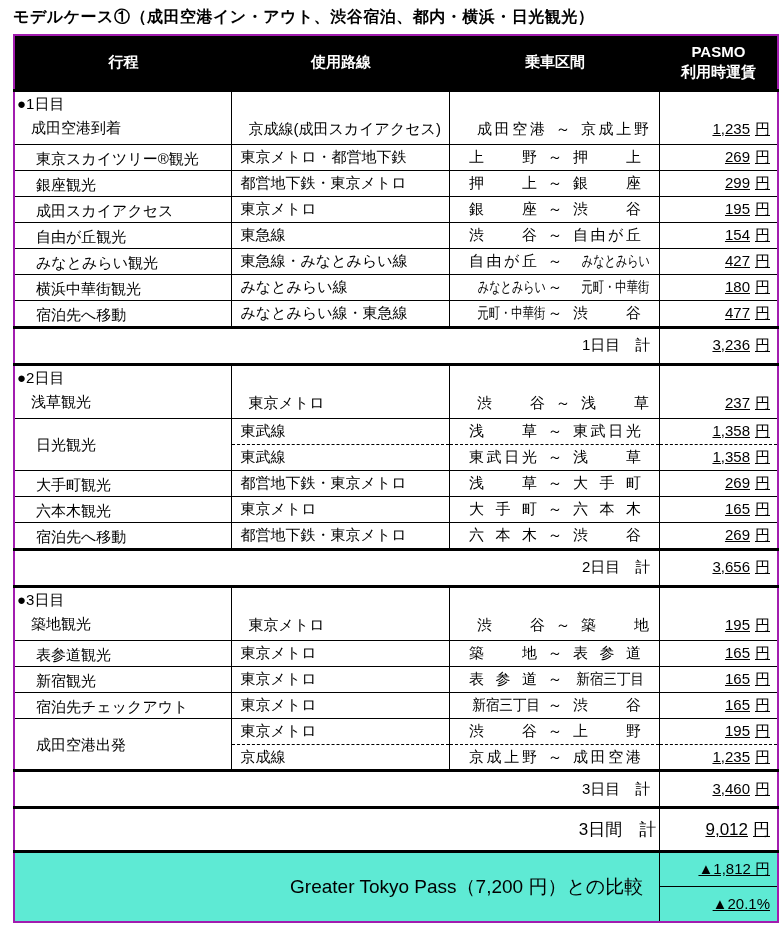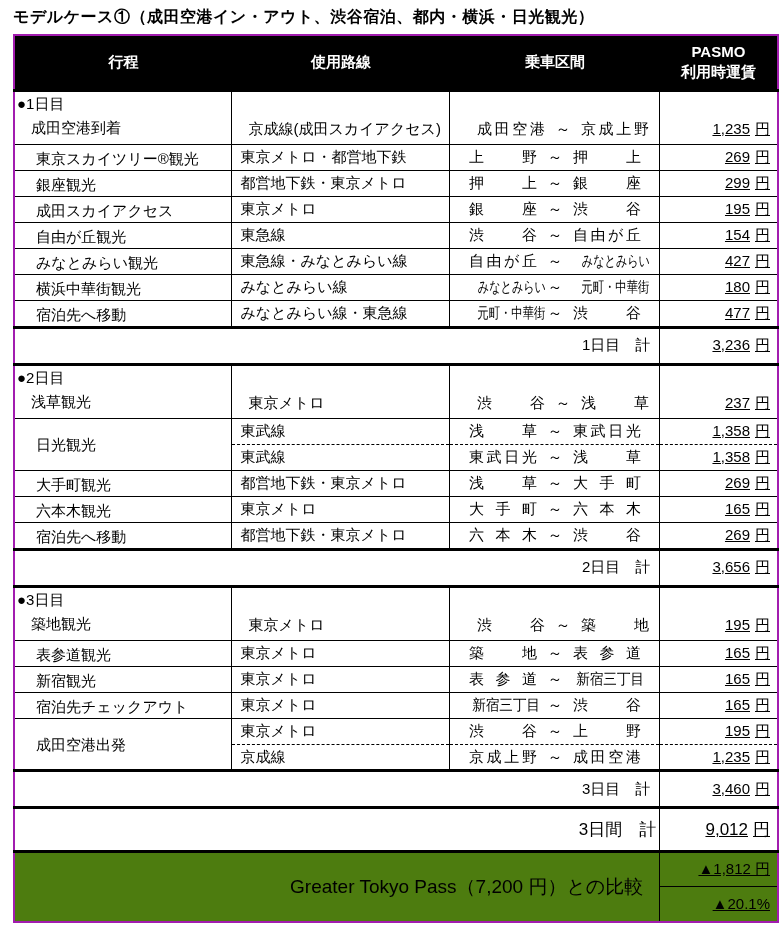--- a/index.html
+++ b/index.html
@@ -76,21 +76,21 @@
   .tilde { width: 16px; text-align: center; flex: 0 0 auto; }
 
   td.col-fare { text-align: right; padding-right: 7px; text-decoration: underline; }
   .fare-unit { margin-left: 5px; }
 
   tr.sum-row td { border-top: 3px solid #000; height: 37px; }
   td.sum-label { text-align: right; padding-right: 9px; }
   tr.grand-row td { border-top: 3px solid #000; height: 44px; font-size: 17px; }
   tr.grand-row td.sum-label { padding-right: 3px; }
 
-  tr.cmp-row td { background: #4d7c0f; }
+  tr.cmp-row td { background: #5eead4; }
   tr.cmp-row-1 td { border-top: 3px solid #000; }
   td.cmp-label {
     text-align: right;
     vertical-align: middle;
     padding-right: 16px;
     font-size: 19px;
   }
   td.cmp-val { height: 35px; text-align: right; padding-right: 7px; font-size: 15px; }
   tr.cmp-row-2 td.cmp-val { border-top: 1px solid #000; }
   tr.sub-dashed td { border-top: 1px dashed #000; }

